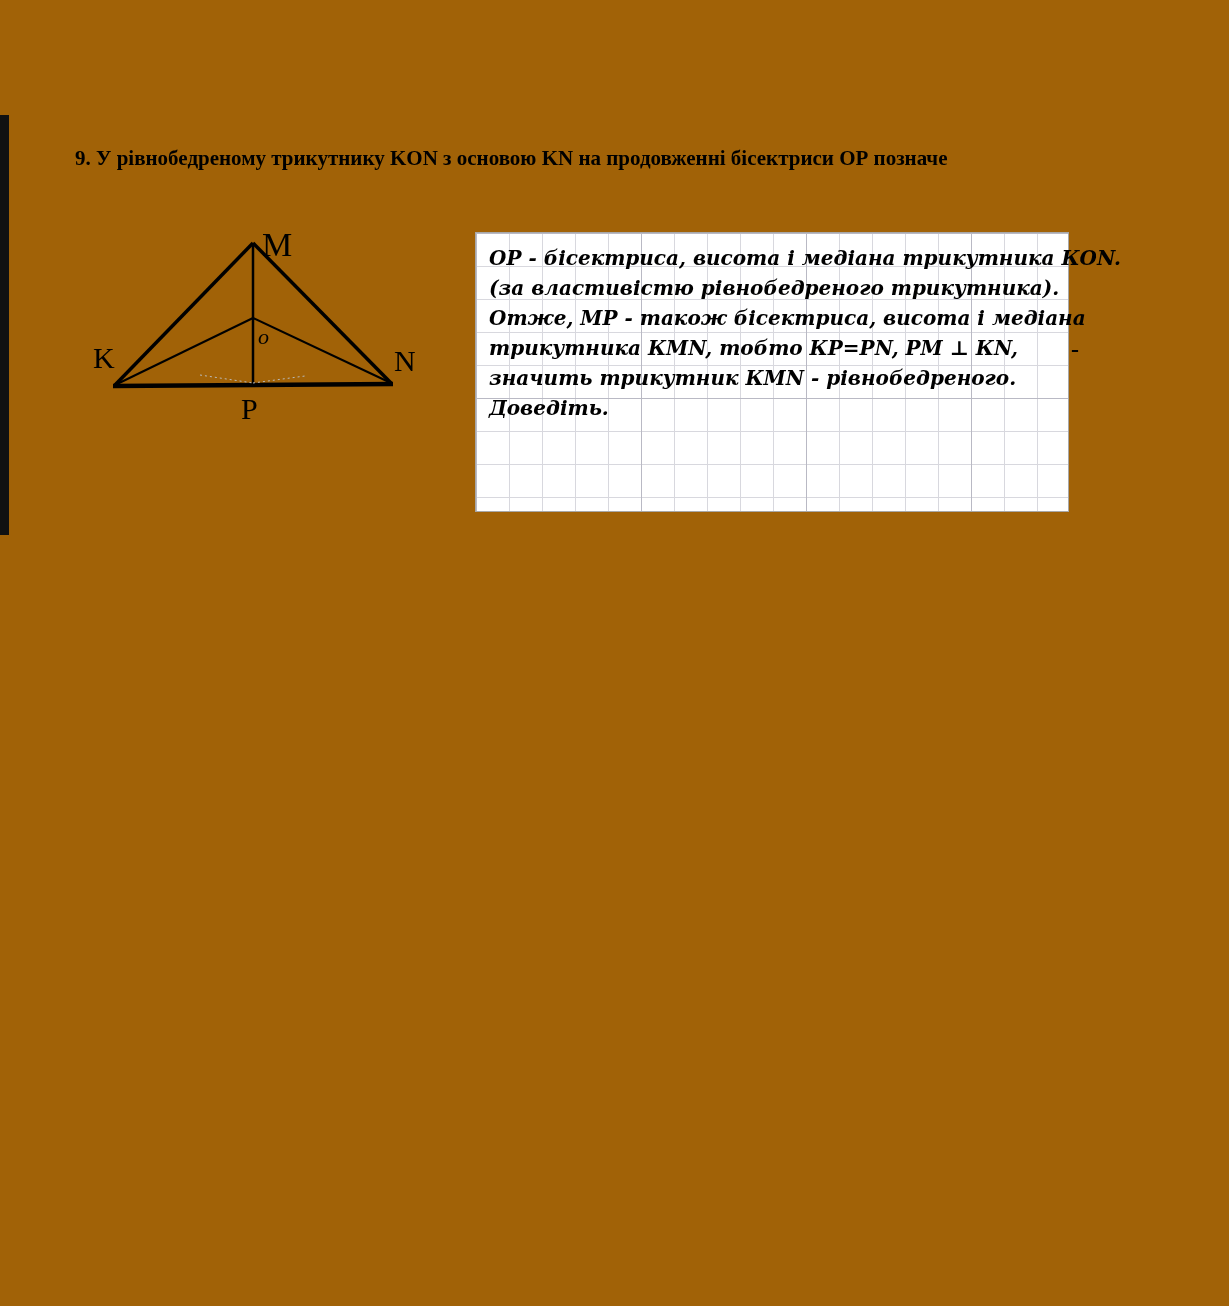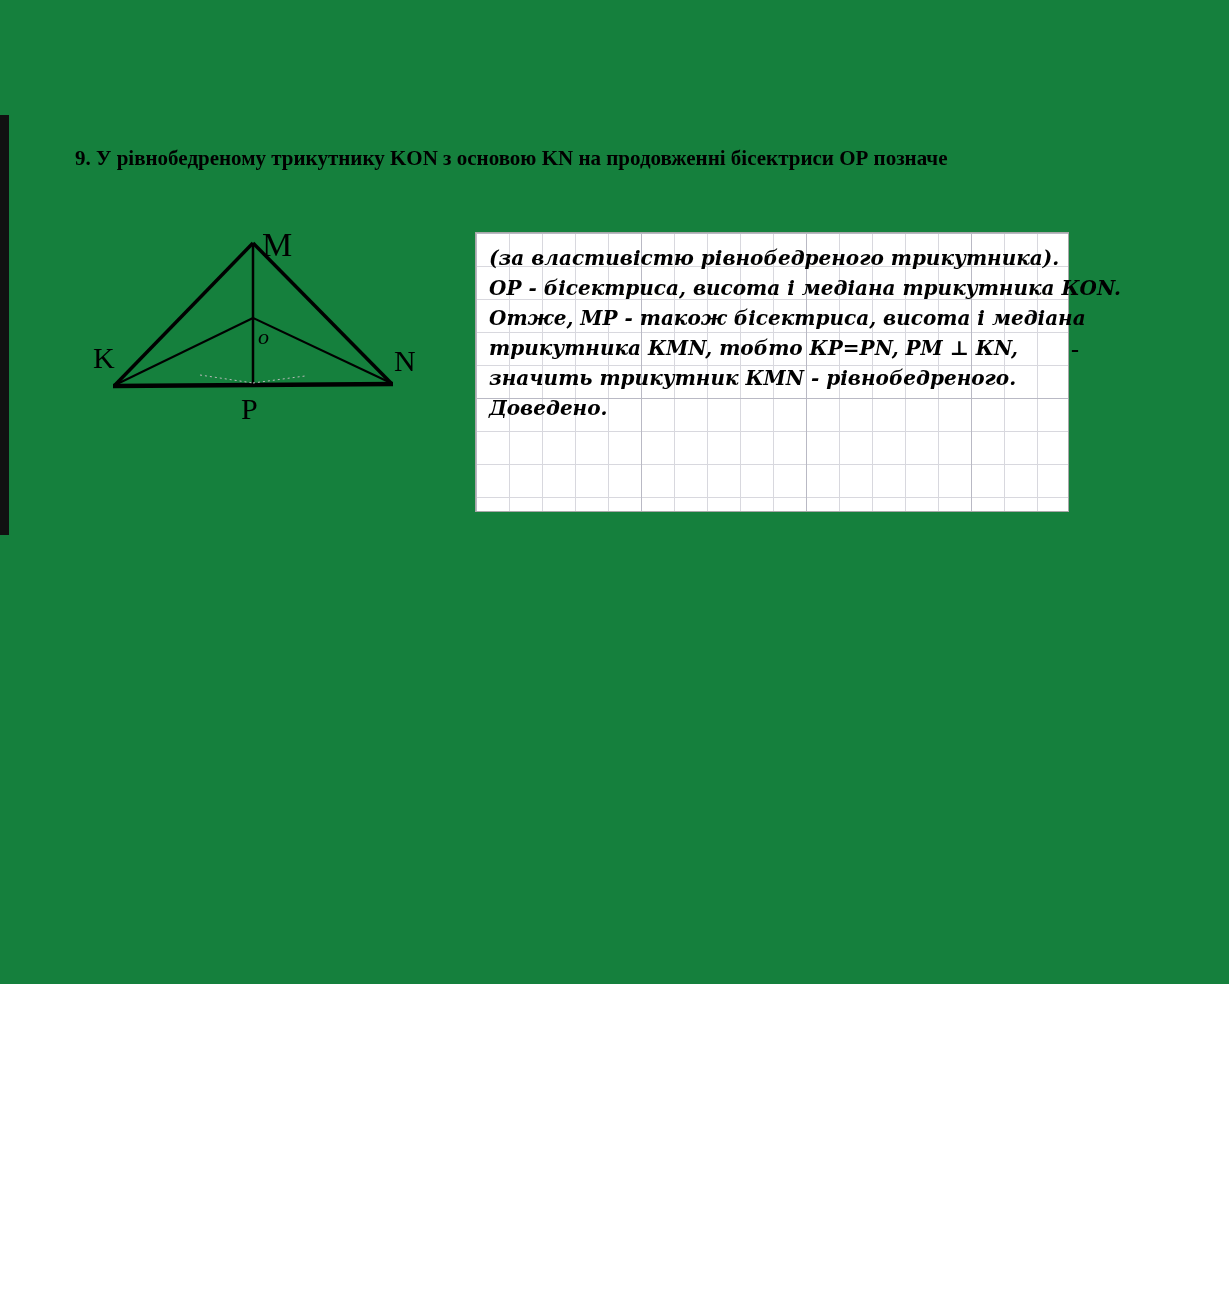--- a/index.html
+++ b/index.html
@@ -8,22 +8,22 @@
     background: #ffffff;
     width: 1229px;
     height: 1306px;
     font-family: "Liberation Serif", "DejaVu Serif", serif;
     overflow: hidden;
     position: relative;
   }
   .page {
     position: relative;
     width: 1229px;
-    height: 984px;
-    background: #15803d;
+    height: 1306px;
+    background: #a16207;
   }
   .left-bar {
     position: absolute;
     left: 0;
     top: 115px;
     width: 9px;
     height: 420px;
     background: #111111;
   }
   .problem {
@@ -124,24 +124,24 @@
   </svg>
 
   <div class="fig-label lab-M">M</div>
   <div class="fig-label lab-K">K</div>
   <div class="fig-label lab-N">N</div>
   <div class="fig-label lab-O">o</div>
   <div class="fig-label lab-P">P</div>
 
   <div class="solution-box">
     <div class="solution-text">
+      <span class="sol-line">ОР - бісектриса, висота і медіана трикутника КОN.</span>
       <span class="sol-line">(за властивістю рівнобедреного трикутника).</span>
-      <span class="sol-line">ОР - бісектриса, висота і медіана трикутника КОN.</span>
       <span class="sol-line">Отже, МР - також бісектриса, висота і медіана</span>
       <span class="sol-line">трикутника КМN, тобто КР=РN,  РМ ⊥ КN,</span>
       <span class="sol-line">значить трикутник КМN - рівнобедреного.</span>
-      <span class="sol-line">Доведено.</span>
+      <span class="sol-line">Доведіть.</span>
     </div>
   </div>
 
   <div class="stray-dash">-</div>
 
 </div>
 
 </body></html>

